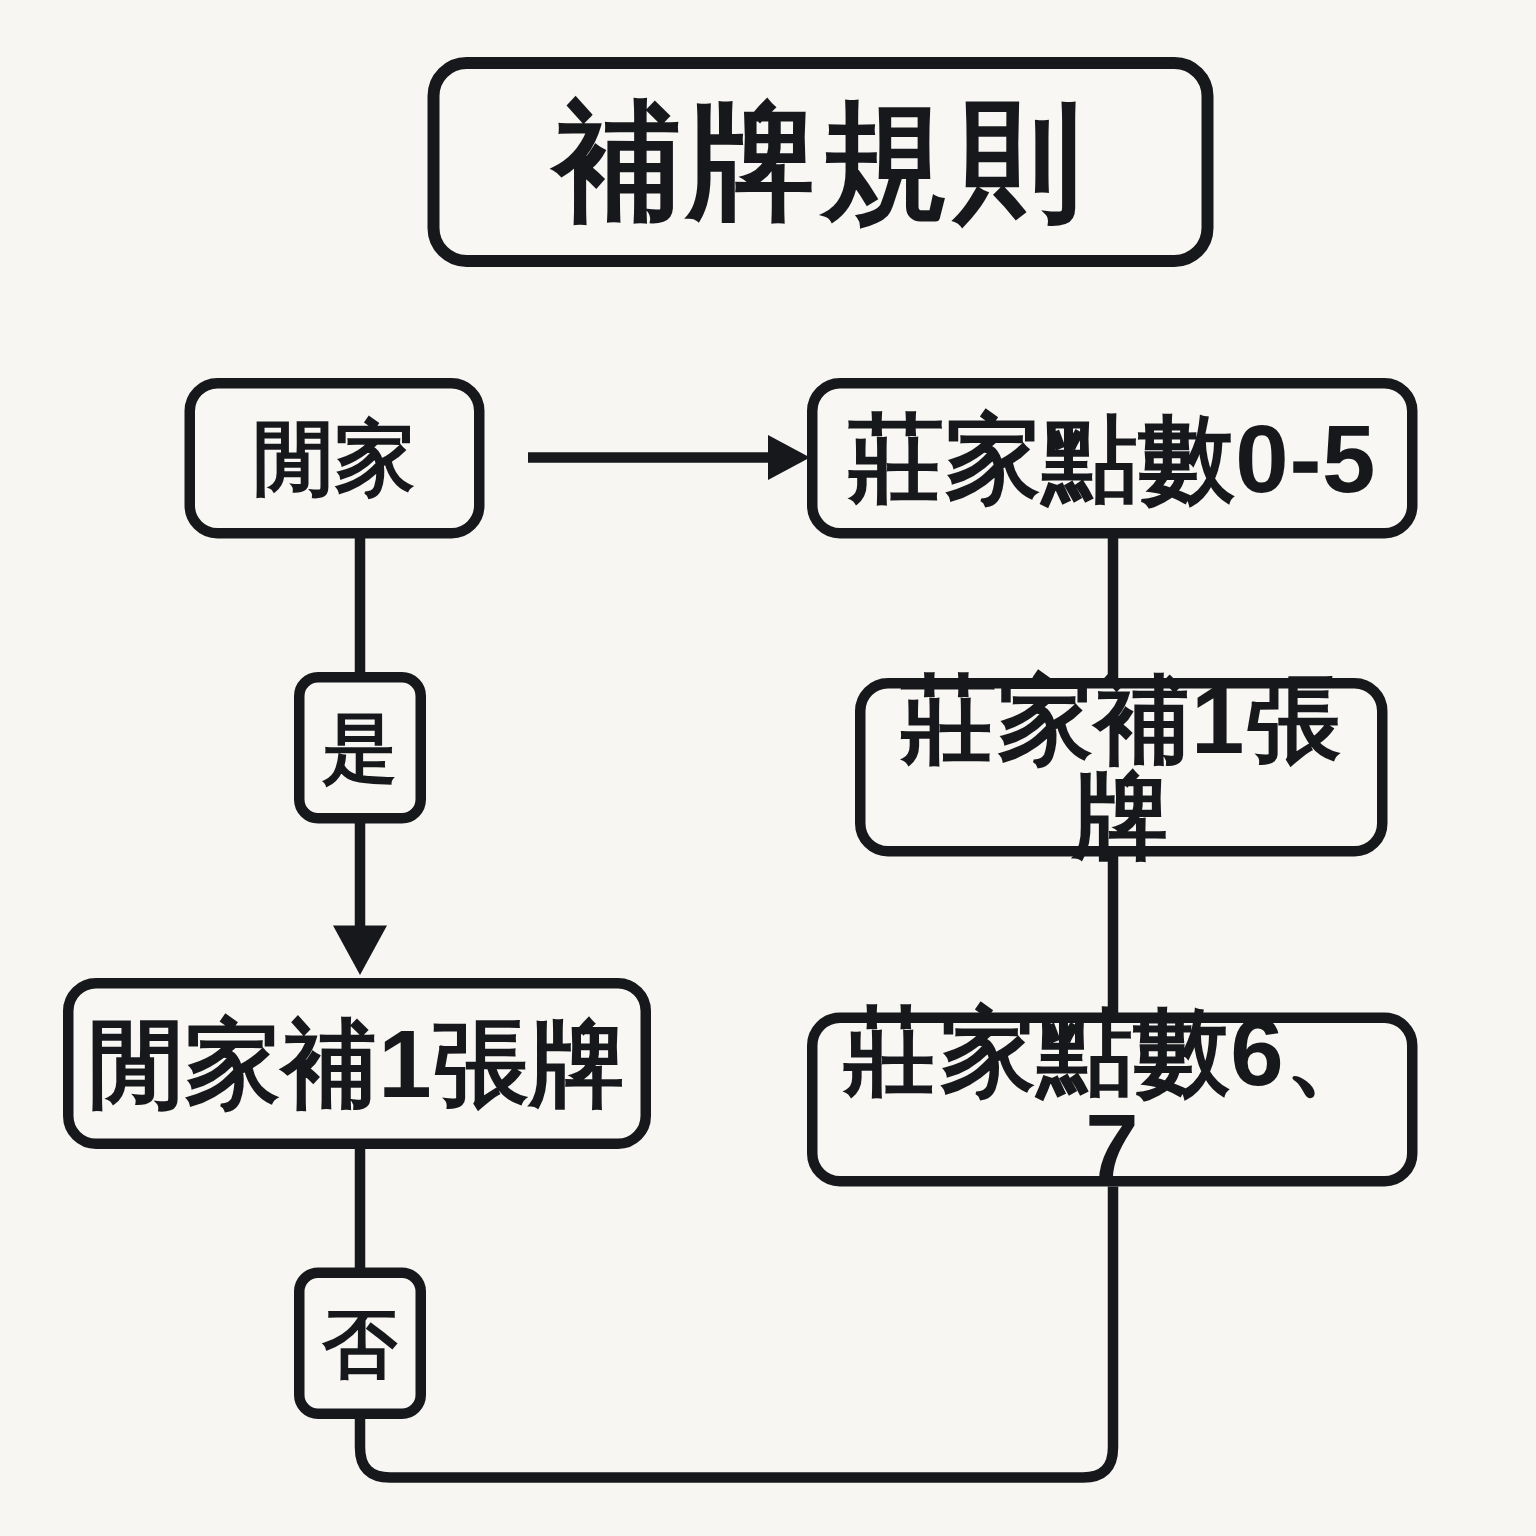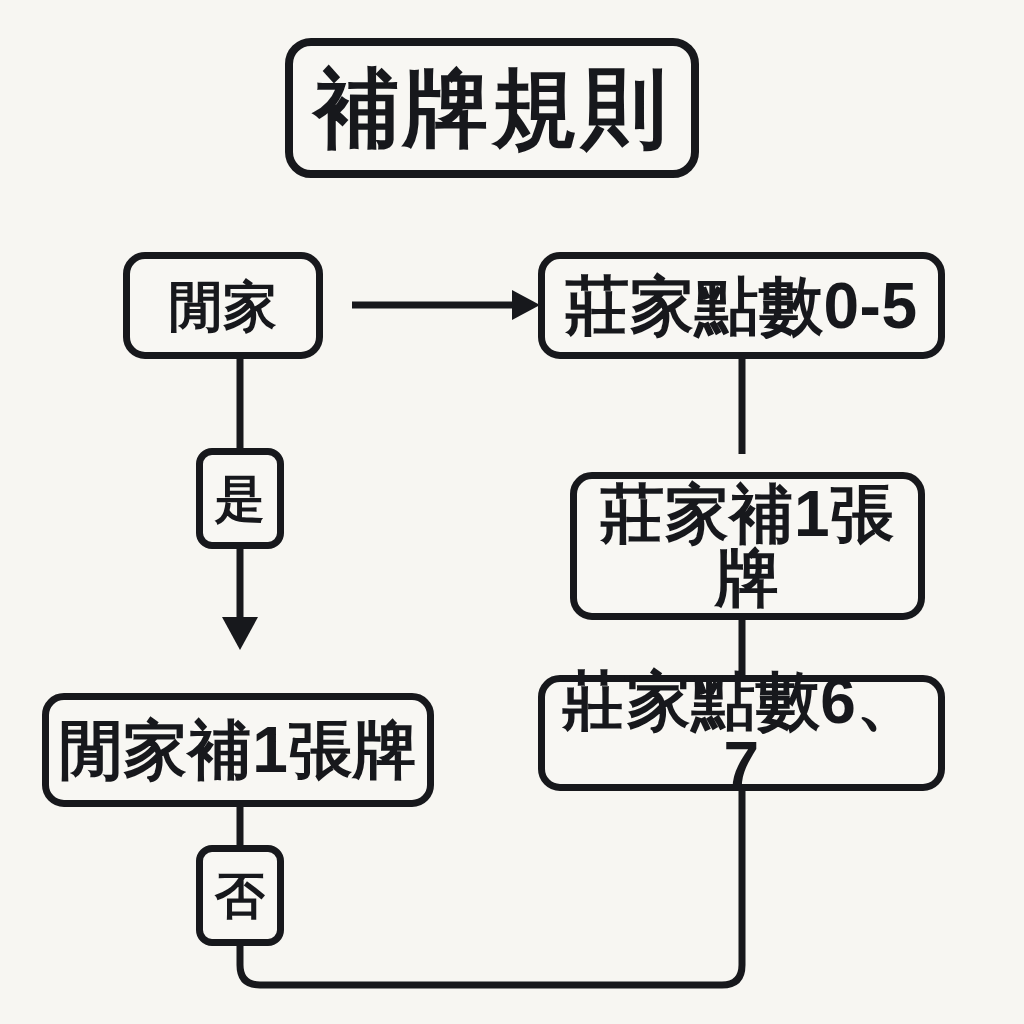--- a/index.html
+++ b/index.html
@@ -68,26 +68,26 @@
   .node.small {
     font-size: 50px;
     border-radius: 16px;
     border-width: 7px;
   }
   .node.plain {
     font-size: 54px;
   }
 
   
-  #title-box      { left: 285px; top: 38px;  width: 414px; height: 140px; }
+  #title-box      { left: 285px; top: 38px;  width: 524px; height: 140px; }
   #node-player    { left: 123px; top: 252px; width: 200px; height: 107px; }
   #node-banker05  { left: 538px; top: 252px; width: 407px; height: 107px; }
   #label-yes      { left: 196px; top: 448px; width: 88px;  height: 101px; }
-  #node-bankerdraw{ left: 570px; top: 472px; width: 355px; height: 148px; }
-  #node-playerdraw{ left: 42px;  top: 652px; width: 392px; height: 114px; margin-top: 41px; }
+  #node-bankerdraw{ left: 570px; top: 452px; width: 355px; height: 119px; }
+  #node-playerdraw{ left: 42px;  top: 652px; width: 392px; height: 114px; }
   #node-banker67  { left: 538px; top: 675px; width: 407px; height: 116px; }
   #label-no       { left: 196px; top: 845px; width: 88px;  height: 101px; }
 </style>
 </head>
 <body>
 
 <div id="flow">
 
   <svg class="edge-layer" viewBox="0 0 1024 1024" width="1024" height="1024">
 

